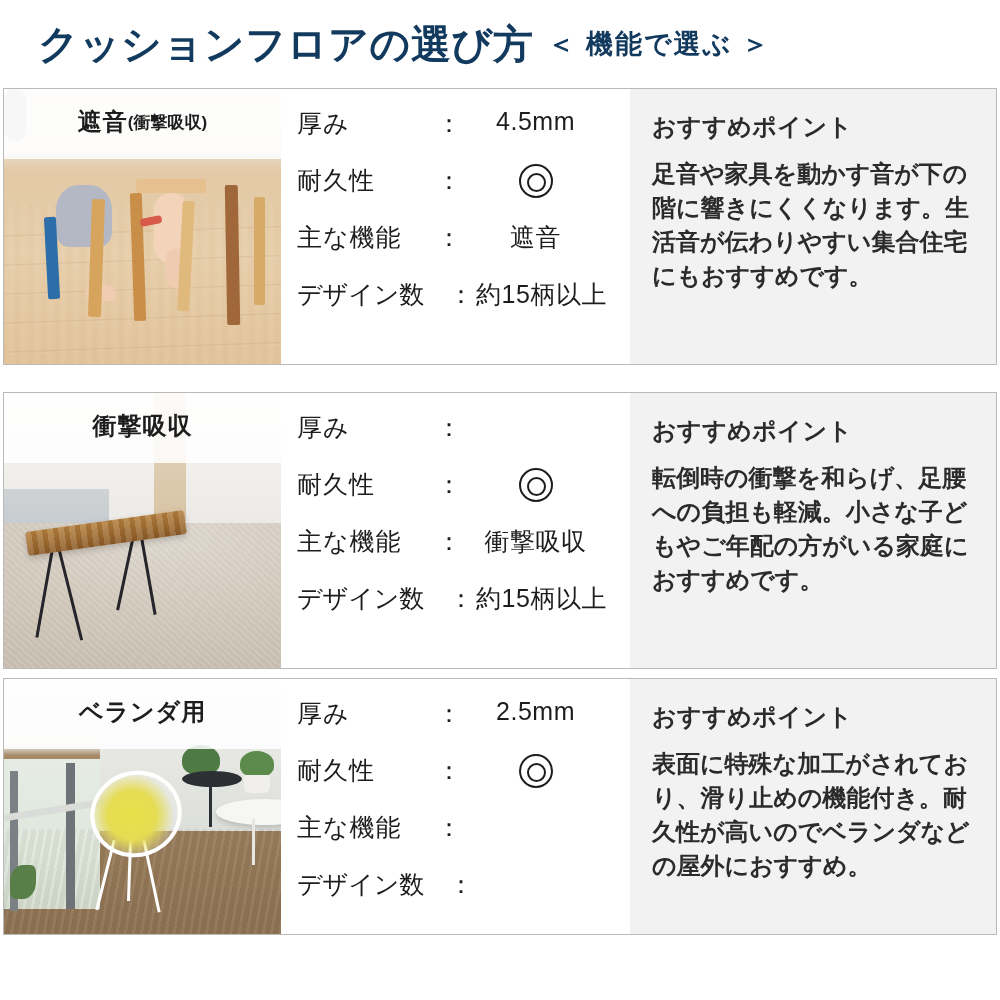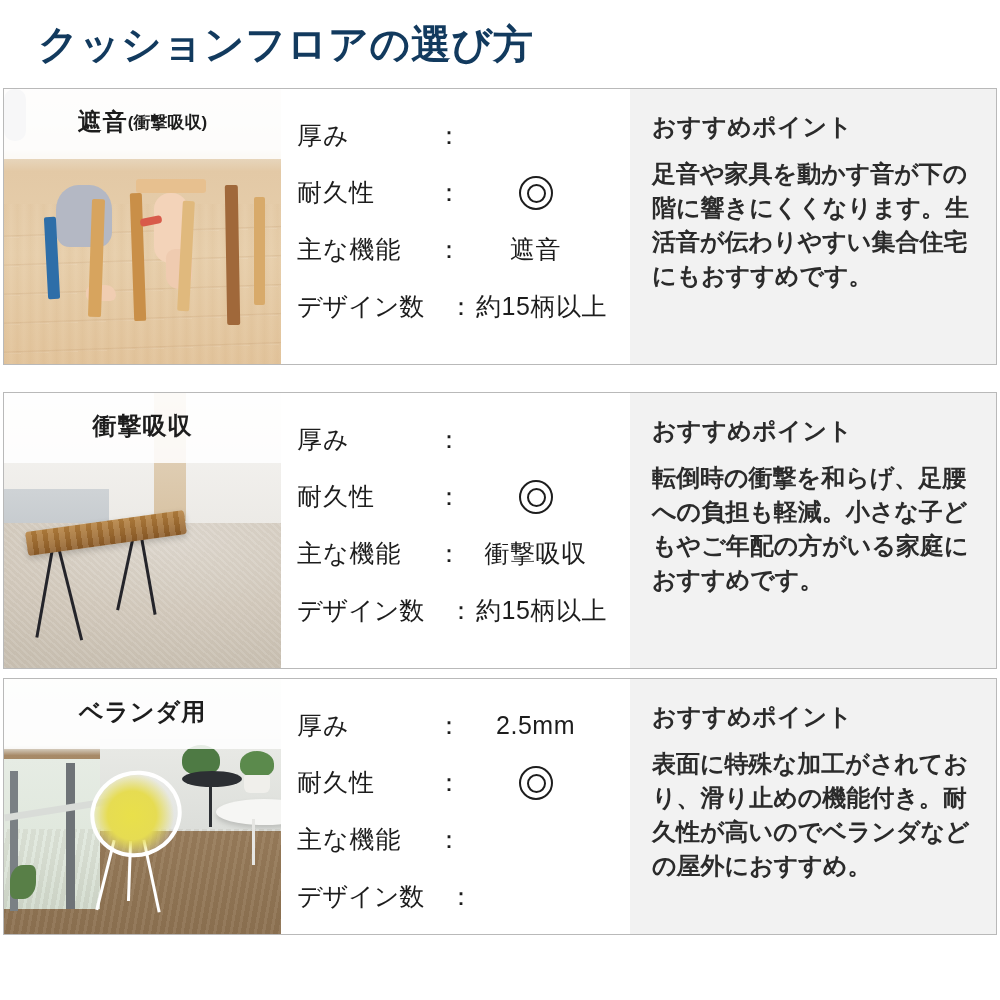--- a/index.html
+++ b/index.html
@@ -144,21 +144,21 @@
   .p2{left:236px;top:72px;width:34px;height:26px;background:#5b8a4c;}
   .pot{position:absolute;left:240px;top:96px;width:26px;height:18px;background:#f0efeb;border-radius:2px 2px 6px 6px;}
   .p3{left:6px;top:186px;width:26px;height:34px;background:#587f47;border-radius:50% 20% 50% 20%;}
 
   
   .specs{
     flex:0 0 349px;width:349px;background:#ffffff;
     padding:18px 0 0 16px;box-sizing:border-box;
   }
   .spec-row{
-    display:flex;align-items:center;height:57px;
+    display:flex;align-items:flex-start;height:57px;
     font-size:25px;color:#1d1d1d;
   }
   .spec-key{width:138px;flex:0 0 138px;letter-spacing:1px;white-space:nowrap;}
   .spec-key.wide{width:150px;flex:0 0 150px;letter-spacing:0;}
   .spec-colon{width:28px;flex:0 0 28px;text-align:center;}
   .spec-val{
     flex:1;text-align:center;padding-right:22px;
     letter-spacing:0.5px;white-space:nowrap;
   }
   .circle-mark{
@@ -182,20 +182,21 @@
     font-size:24px;color:#2b2b2b;line-height:1.42;letter-spacing:0px;
   }
 </style>
 </head>
 <body>
 
 <div class="page">
 
   <div class="header">
     <span class="title-main">クッションフロアの選び方</span>
+    <span class="title-sub">＜ 機能で選ぶ ＞</span>
   </div>
 
   <div class="card" id="card-0">
     <div class="photo">
       <div class="scene1">
         <div class="planks"></div>
         <div class="grain"></div>
         <div class="chairtop"></div>
         <div class="kid kid-a"></div>
         <div class="kid-a2"></div>
@@ -213,20 +214,21 @@
       <div class="photo-label">
         <span class="lbl">遮音</span>
         <span class="furi">(衝撃吸収)</span>
       </div>
     </div>
 
     <div class="specs">
       <div class="spec-row">
         <span class="spec-key">厚み</span>
         <span class="spec-colon">：</span>
+        <span class="spec-val">4.5mm</span>
       </div>
       <div class="spec-row">
         <span class="spec-key">耐久性</span>
         <span class="spec-colon">：</span>
         <span class="spec-val"><span class="circle-mark"></span></span>
       </div>
       <div class="spec-row">
         <span class="spec-key">主な機能</span>
         <span class="spec-colon">：</span>
         <span class="spec-val">遮音</span>

